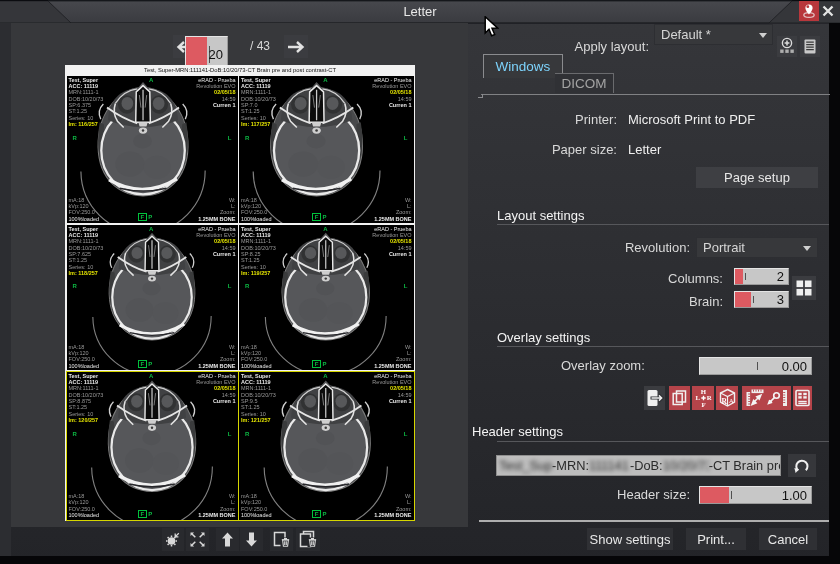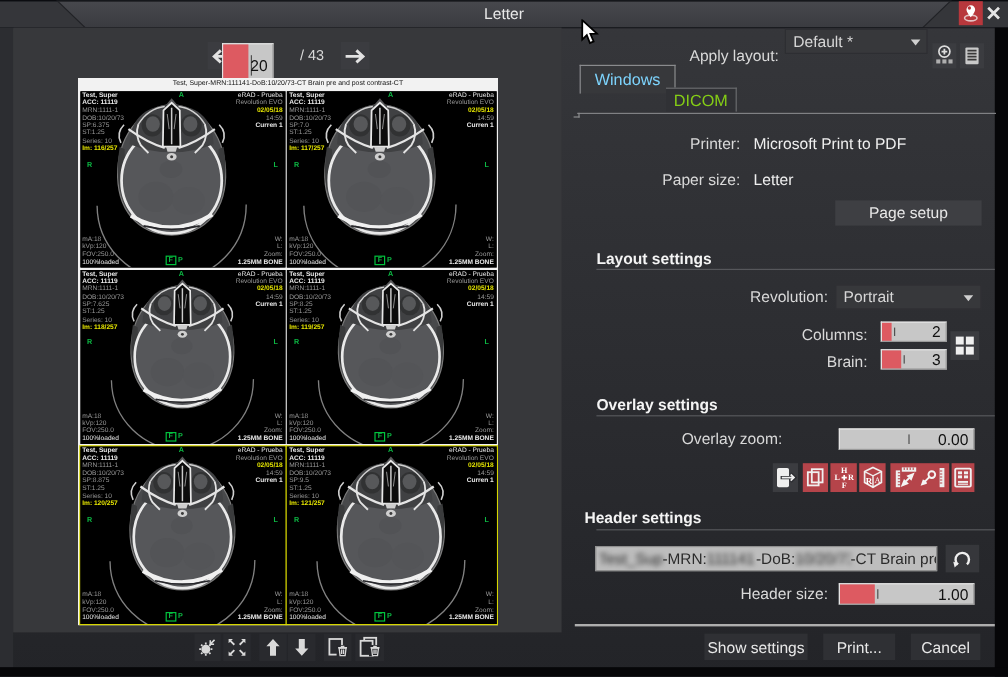--- a/index.html
+++ b/index.html
@@ -1,19 +1,19 @@
 <!DOCTYPE html>
 <html><head><meta charset="utf-8">
 <style>
 html,body{margin:0;padding:0;background:#232428}
 #app{position:relative;width:840px;height:564px;font-family:"Liberation Sans",sans-serif;overflow:hidden;
      background:linear-gradient(#36373b, #232428)}
 .lbl{position:absolute;font-size:13px;color:#d9d9d9;white-space:nowrap}
 .btn{position:absolute;background:#3b3c40;color:#e8e8e8;font-size:13px;display:flex;align-items:center;justify-content:center;box-sizing:border-box}
-.sechdr{position:absolute;font-size:13px;font-weight:bold;color:#f4f4f4;white-space:nowrap}
+.sechdr{position:absolute;font-size:13px;font-weight:normal;color:#f4f4f4;white-space:nowrap}
 .ov{position:absolute;font-size:5.5px;line-height:6.35px;color:#999;white-space:nowrap}
 .ov .w{color:#e9e9e9}
 .ov .b{font-weight:bold}
 .ov .y{color:#e5e500}
 .g{position:absolute;font-size:6px;font-weight:bold;color:#0cb843;line-height:7px}
 </style></head>
 <body>
 
 <svg width="0" height="0" style="position:absolute">
 <defs>
@@ -432,21 +432,21 @@
 <rect x="11.5" y="9.5" width="9.5" height="9.5" fill="#26272b"></rect>
 <g stroke="#d9d9d9" stroke-width="1.1" fill="none">
 <path d="M13.6 12 L14.4 18.3 H18.6 L19.4 12 Z"></path>
 <path d="M12.8 11.8 H20.2 M15 10.6 H18 M15.7 13.3 V17 M17.3 13.3 V17"></path>
 </g>
 </svg>
     </div>
 
 <div style="position:absolute;left:481px;top:93.5px;width:349px;height:1px;background:#808184"></div>
 <div style="position:absolute;left:483px;top:54px;width:80px;height:24px;background:#37383b;border:1px solid #8a8b8e;border-bottom:none;box-sizing:border-box;display:flex;align-items:center;justify-content:center;font-size:13.5px;color:#7dd3fc">Windows</div>
-<div style="position:absolute;left:555px;top:73px;width:59px;height:20px;background:#303135;border:1px solid #6a6b6e;border-bottom:none;border-left:none;box-sizing:border-box;display:flex;align-items:center;justify-content:center;font-size:13.5px;color:#84cc16">DICOM</div>
+<div style="position:absolute;left:555px;top:73px;width:59px;height:20px;background:#303135;border:1px solid #6a6b6e;border-bottom:none;border-left:none;box-sizing:border-box;display:flex;align-items:center;justify-content:center;font-size:13.5px;color:#a3a3a3">DICOM</div>
 <div style="position:absolute;left:478px;top:94px;width:5px;height:4px;border-right:1px solid #8a8b8e;border-bottom:1px solid #8a8b8e;box-sizing:border-box"></div>
 
 <div class="lbl" style="left:628px;top:112px;color:#efefef">Microsoft Print to PDF</div>
 <div class="lbl" style="left:457px;top:112px;width:160px;text-align:right">Printer:</div>
 <div class="lbl" style="left:457px;top:142px;width:160px;text-align:right">Paper size:</div>
 <div class="lbl" style="left:628px;top:142px;color:#efefef">Letter</div>
 <div class="btn" style="left:696px;top:167px;width:122px;height:21px;background:#3e3f43">Page setup</div>
 
 <div class="sechdr" style="left:497px;top:208px">Layout settings</div>
 <div style="position:absolute;left:497px;top:224px;width:332px;height:1px;background:#56575b"></div>
@@ -471,21 +471,21 @@
       <svg width="24" height="24" viewBox="0 0 24 24">
 <rect x="4.5" y="4.5" width="6.6" height="6.6" fill="#efefef"></rect>
 <rect x="12.9" y="4.5" width="6.6" height="6.6" fill="#efefef"></rect>
 <rect x="4.5" y="12.9" width="6.6" height="6.6" fill="#efefef"></rect>
 <rect x="12.9" y="12.9" width="6.6" height="6.6" fill="#efefef"></rect>
 </svg>
     </div>
 
 <div class="sechdr" style="left:497px;top:330px">Overlay settings</div>
 <div style="position:absolute;left:497px;top:346px;width:332px;height:1px;background:#56575b"></div>
-<div class="lbl" style="left:530px;top:358px;width:160px;text-align:center">Overlay zoom:</div>
+<div class="lbl" style="left:561px;top:358px;width:160px;text-align:left">Overlay zoom:</div>
 <div style="position:absolute;left:699px;top:357px;width:113px;height:18px;background:#c7c7c7;border:1px solid #e4e4e4;border-bottom-color:#9a9a9a;border-right-color:#9a9a9a;box-sizing:border-box">
       <div style="position:absolute;left:56.5px;top:25%;height:50%;width:1.2px;background:#505050"></div>
       <div style="position:absolute;right:4px;top:0;bottom:0;display:flex;align-items:center;font-size:13px;color:#111">0.00</div>
     </div>
 
 <div class="btn" style="left:644px;top:386px;width:21px;height:24px">
       <svg width="21" height="24" viewBox="0 0 21 24">
 <rect x="3.5" y="4" width="10" height="16" rx="1.5" fill="#efefef"></rect>
 <path d="M6.5 12 H18 M14.8 8.8 L18.2 12 L14.8 15.2" stroke="#2b2c30" stroke-width="2.8" fill="none"></path>
 <path d="M7.5 12 H17.4 M14.9 9.4 L17.6 12 L14.9 14.6" stroke="#efefef" stroke-width="1.5" fill="none"></path>
@@ -534,21 +534,21 @@
 <rect x="3" y="4.5" width="13" height="15" fill="none" stroke="#f0f0f0" stroke-width="1.6" rx="1"></rect>
 <rect x="5.3" y="6.8" width="3.4" height="2.4" fill="#f0f0f0"></rect>
 <rect x="10.3" y="6.8" width="3.4" height="2.4" fill="#f0f0f0"></rect>
 <rect x="5.3" y="10.2" width="3.4" height="2.4" fill="#f0f0f0"></rect>
 <rect x="10.3" y="10.2" width="3.4" height="2.4" fill="#f0f0f0"></rect>
 <rect x="5.3" y="14.8" width="8.4" height="1.6" fill="#f0f0f0"></rect>
 <rect x="5.3" y="17" width="8.4" height="1" fill="#f0f0f0"></rect>
 </svg>
     </div>
 
-<div class="sechdr" style="left:487px;top:424px">Header settings</div>
+<div class="sechdr" style="left:472px;top:424px">Header settings</div>
 <div style="position:absolute;left:497px;top:441px;width:332px;height:1px;background:#56575b"></div>
 <div style="position:absolute;left:496px;top:455px;width:285px;height:21px;background:#bdbdbd;border:1px solid #8f8f8f;box-sizing:border-box;overflow:hidden;display:flex;align-items:center;font-size:12.8px;color:#2b2b2b;white-space:nowrap">
   <span style="margin-left:2px;filter:blur(2.2px);width:53px;overflow:hidden;flex:none">Test_Super</span>
       <span>-MRN:</span>
       <span style="filter:blur(2.2px);width:41px;overflow:hidden;flex:none">111141</span>
       <span>-DoB:</span>
       <span style="filter:blur(2.2px);width:46px;overflow:hidden;flex:none">10/20/73</span>
       <span>-CT Brain pre</span>
 </div>
 <div class="btn" style="left:788px;top:454px;width:28px;height:23px;background:#36373b">

